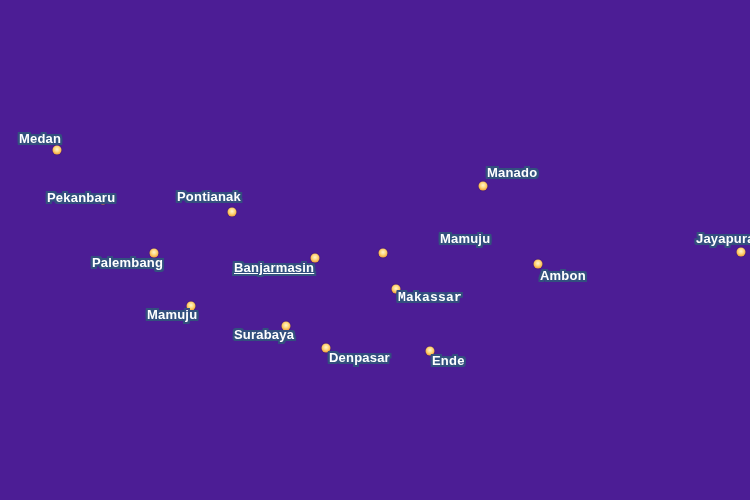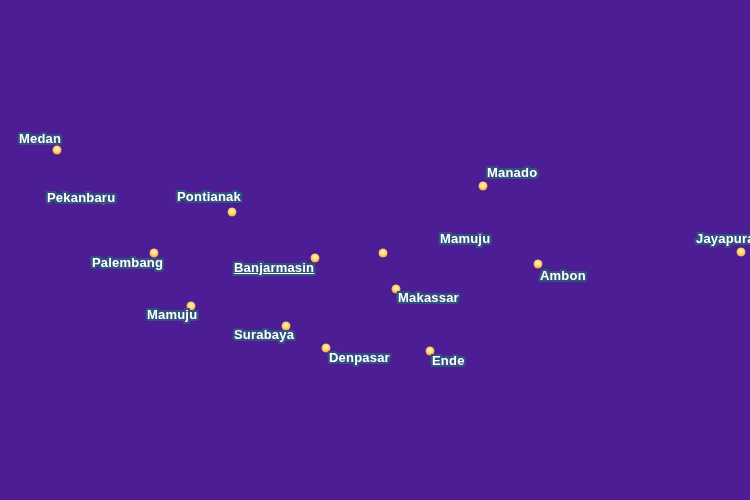--- a/index.html
+++ b/index.html
@@ -62,21 +62,21 @@
     <div class="city-label" style="left: 696px; top: 232px;">Jayapura</div>
     <div class="city-marker" style="left: 383px; top: 253px;"></div>
     <div class="city-label" style="left: 396px; top: 232px; margin-left: 44px;">Mamuju</div>
     <div class="city-marker" style="left: 154px; top: 253px;"></div>
     <div class="city-label" style="left: 92px; top: 256px;">Palembang</div>
     <div class="city-marker" style="left: 315px; top: 258px;"></div>
     <div class="city-label" style="left: 234px; top: 261px; text-decoration: underline;">Banjarmasin</div>
     <div class="city-marker" style="left: 538px; top: 264px;"></div>
     <div class="city-label" style="left: 540px; top: 269px;">Ambon</div>
     <div class="city-marker" style="left: 396px; top: 289px;"></div>
-    <div class="city-label" style="left: 398px; top: 291px;">Makassar</div>
+    <div class="city-label" style="left: 398px; top: 291px; font-family: Liberation Mono, monospace;">Makassar</div>
     <div class="city-marker" style="left: 191px; top: 306px;"></div>
     <div class="city-label" style="left: 147px; top: 308px;">Mamuju</div>
     <div class="city-marker" style="left: 286px; top: 326px;"></div>
     <div class="city-label" style="left: 234px; top: 328px;">Surabaya</div>
     <div class="city-marker" style="left: 326px; top: 348px;"></div>
     <div class="city-label" style="left: 329px; top: 351px;">Denpasar</div>
     <div class="city-marker" style="left: 430px; top: 351px;"></div>
     <div class="city-label" style="left: 432px; top: 354px; text-align: center;">Ende</div>
   </div>
 

